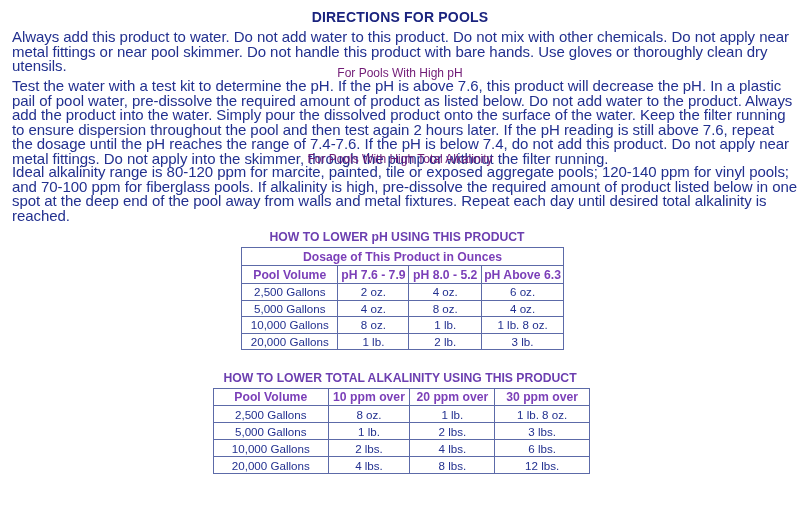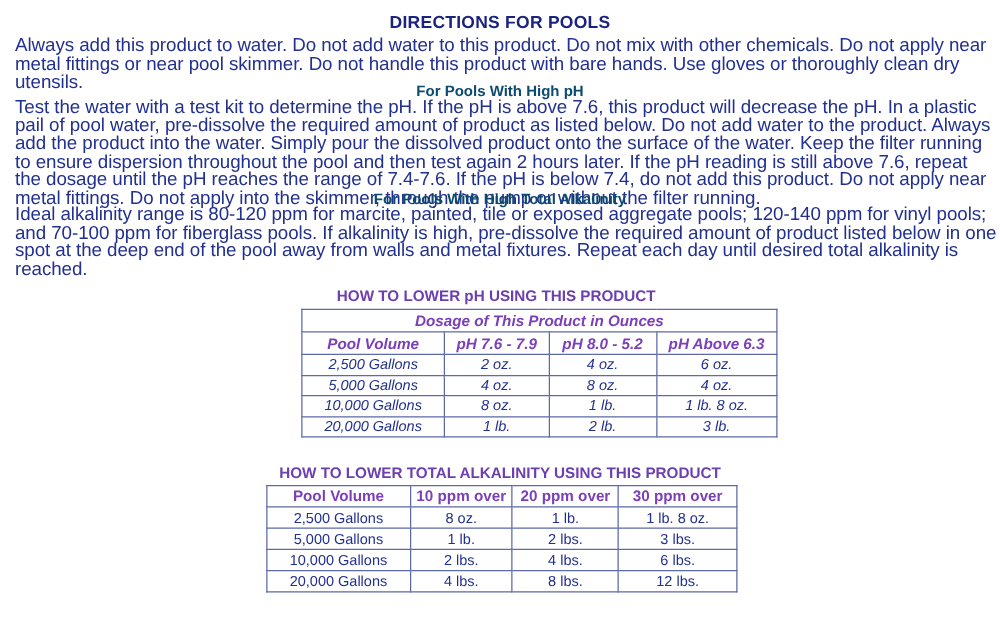--- a/index.html
+++ b/index.html
@@ -19,21 +19,21 @@
     .para {
       position: absolute; left: 12px; width: 786px;
       font-size: 15px; line-height: 14.6px; color: #22308f;
       letter-spacing: -0.05px;
     }
     .p1 { top: 30px; }
     .p2 { top: 79px; }
     .p3 { top: 165px; }
     .subhead {
       position: absolute; left: 0; width: 800px;
-      text-align: center; font-weight: bold; font-size: 12px; color: #0c4a6e;
+      text-align: center; font-weight: normal; font-size: 12px; color: #701a75;
     }
     .sh1 { top: 66px; }
     .sh2 { top: 152px; }
 
     .tbl-title {
       position: absolute; left: 0; width: 800px; text-align: center;
       font-weight: bold; font-size: 12.2px; color: #6c3fb0;
     }
     .tt1 { top: 230px; left: -3px; }
     .tt2 { top: 371px; }
@@ -44,21 +44,21 @@
     }
     table.dose td, table.dose th {
       border: 1px solid #5c6aa8; text-align: center; padding: 0;
       white-space: nowrap;
     }
     table.dose th {
       color: #7b3fb8; font-weight: bold; font-size: 12.2px;
     }
     table.dose th.span { font-size: 12.2px; }
 
-    #t1 { left: 241px; top: 247px; width: 381px; font-style: italic; }
+    #t1 { left: 241px; top: 247px; width: 323px; }
     #t1 th.span { height: 18px; }
     #t1 th { height: 18px; }
     #t1 td { height: 16.5px; }
 
     #t2 { left: 213px; top: 388px; width: 377px; }
     #t2 th.span { height: 20px; }
     #t2 th { height: 17px; }
     #t2 td { height: 17px; }
   </style>
 </head>

